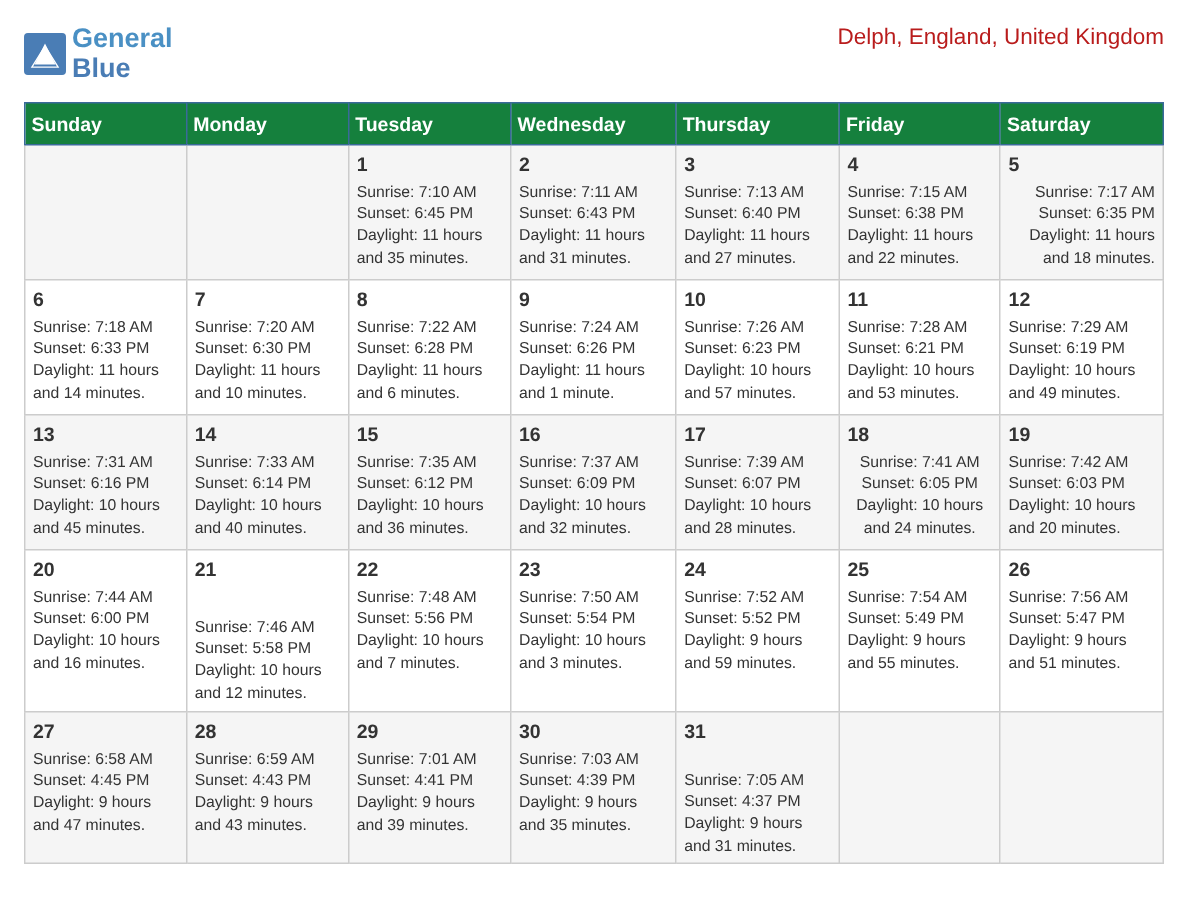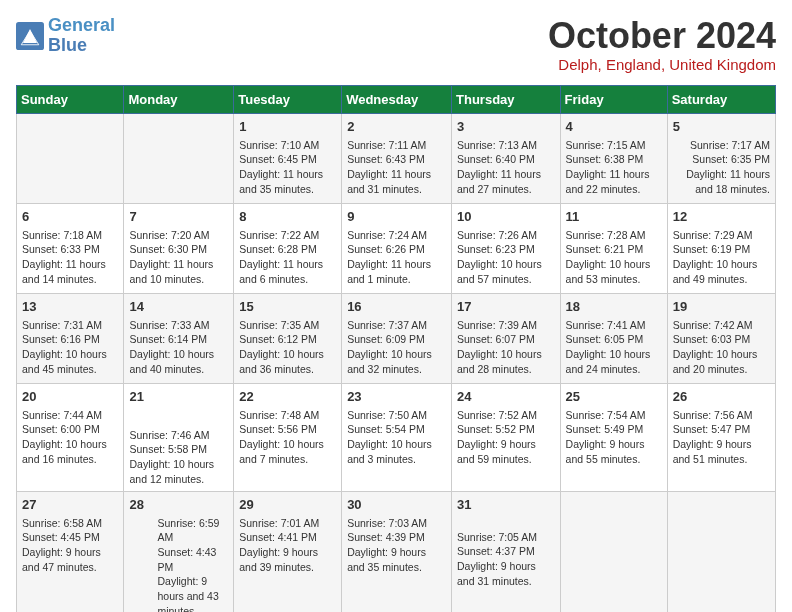--- a/index.html
+++ b/index.html
@@ -97,21 +97,20 @@
       <rect x="0" y="0" width="32" height="32" rx="3" fill="#4a7db5"></rect>
       <polygon points="8,24 16,8 24,24" fill="#fff"></polygon>
       <polygon points="16,10 26,26 6,26" fill="none" stroke="#fff" stroke-width="1"></polygon>
     </svg>
     <div class="logo-text">
       <div><span>General</span></div>
       <div><span style="color:#4a7db5;">Blue</span></div>
     </div>
   </div>
   <div class="title-block">
-    <div class="month-title">October 2024</div>
     <div class="location">Delph, England, United Kingdom</div>
   </div>
 </div>
 
 <table>
   <thead>
     <tr>
       <th>Sunday</th>
       <th>Monday</th>
       <th>Tuesday</th>
@@ -226,21 +225,21 @@
 Daylight: 10 hours and 32 minutes.</div>
         </td>
         <td>
           <span class="day-number">17</span>
           <div class="day-info" style="white-space: pre-line;">Sunrise: 7:39 AM
 Sunset: 6:07 PM
 Daylight: 10 hours and 28 minutes.</div>
         </td>
         <td>
           <span class="day-number">18</span>
-          <div class="day-info" style="white-space: pre-line;">Sunrise: 7:41 AM
+          <div class="day-info" style="white-space: pre-line; text-align: center;">Sunrise: 7:41 AM
 Sunset: 6:05 PM
 Daylight: 10 hours and 24 minutes.</div>
         </td>
         <td>
           <span class="day-number">19</span>
           <div class="day-info" style="white-space: pre-line;">Sunrise: 7:42 AM
 Sunset: 6:03 PM
 Daylight: 10 hours and 20 minutes.</div>
         </td>
       </tr>
@@ -290,21 +289,21 @@
       </tr>
       <tr>
         <td>
           <span class="day-number">27</span>
           <div class="day-info" style="white-space: pre-line;">Sunrise: 6:58 AM
 Sunset: 4:45 PM
 Daylight: 9 hours and 47 minutes.</div>
         </td>
         <td>
           <span class="day-number">28</span>
-          <div class="day-info" style="white-space: pre-line; margin-left: 28px;">Sunrise: 6:59 AM
+          <div class="day-info" style="white-space: pre-line;">Sunrise: 6:59 AM
 Sunset: 4:43 PM
 Daylight: 9 hours and 43 minutes.</div>
         </td>
         <td>
           <span class="day-number">29</span>
           <div class="day-info" style="white-space: pre-line;">Sunrise: 7:01 AM
 Sunset: 4:41 PM
 Daylight: 9 hours and 39 minutes.</div>
         </td>
         <td>

